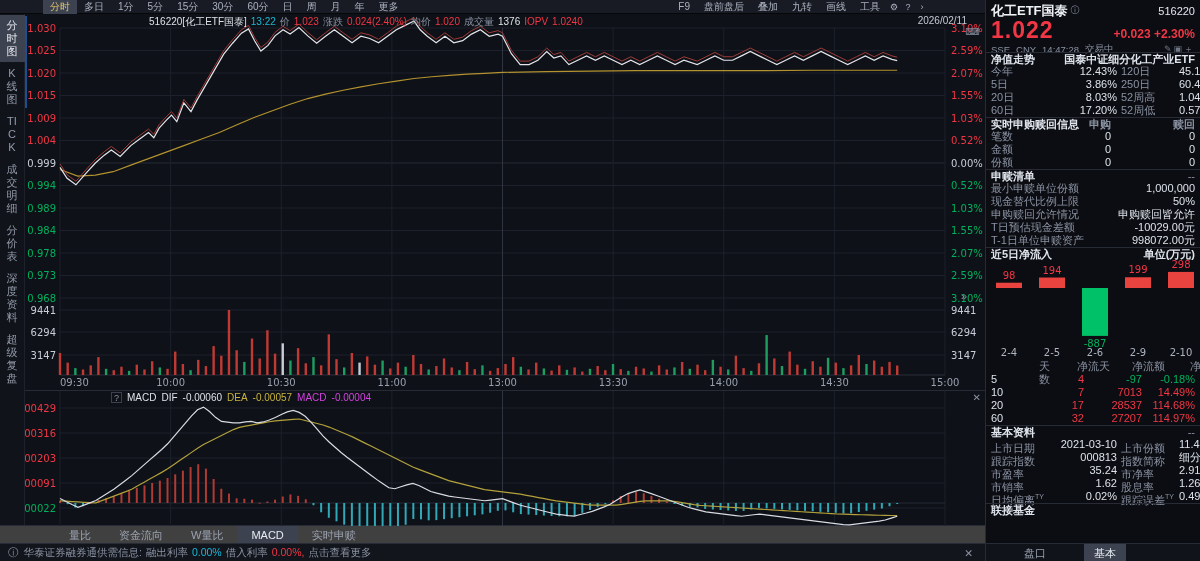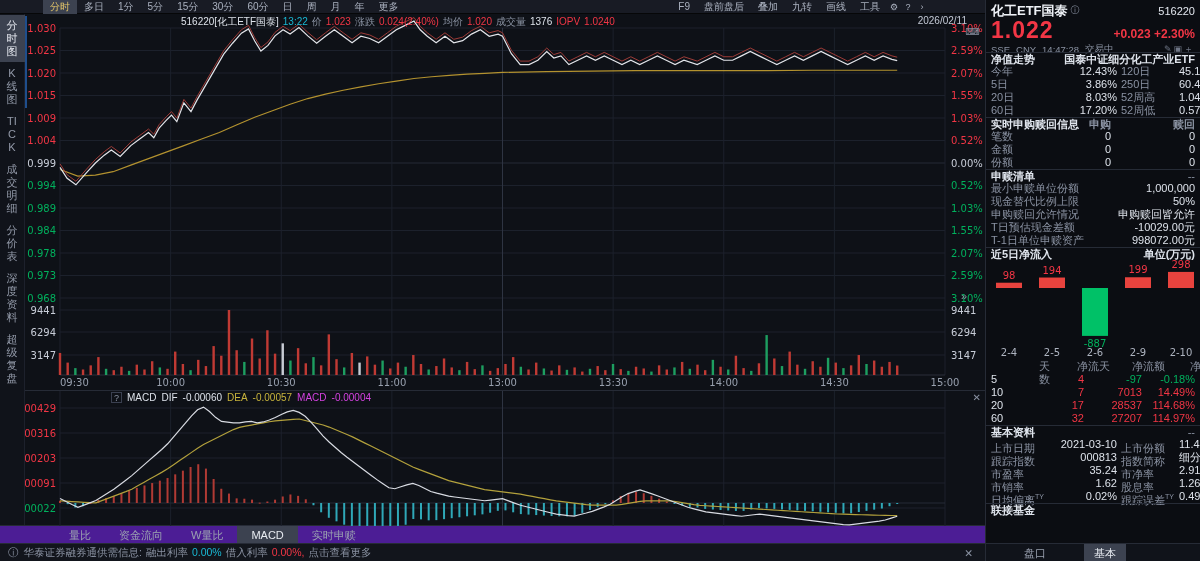--- a/index.html
+++ b/index.html
@@ -21,36 +21,36 @@
   
   .body-row{display:flex;flex:1;}
   .sidebar{width:25px;background:#10131a;border-right:1px solid #1d212c;
            display:flex;flex-direction:column;align-items:center;padding-top:1px;}
   .side-item{width:25px;padding:4px 0;margin-bottom:1px;cursor:pointer;
              color:#939aa9;font-size:11px;line-height:13px;text-align:center;
              word-break:break-all;}
   .side-item .inner{display:inline-block;width:13px;word-break:break-all;}
   .side-item.active{background:#3c4250;color:#e6e9f0;}
   .chart-area{position:relative;width:960px;background:#0e1117;}
-  .chart-info{position:absolute;left:156px;top:1px;font-size:10px;z-index:5;white-space:nowrap;}
+  .chart-info{position:absolute;left:124px;top:1px;font-size:10px;z-index:5;white-space:nowrap;}
   .chart-info span{margin-right:4px;}
   .chart-date{position:absolute;right:18px;top:1px;font-size:10px;color:#c3c9d5;z-index:5;}
   .kbd-icon{position:absolute;right:5px;top:12px;font-size:10px;color:#8a92a2;z-index:5;cursor:pointer;}
   .expand-icon{position:absolute;left:936px;top:276px;font-size:11px;color:#8a92a2;z-index:5;cursor:pointer;}
   .scroll-thumb{position:absolute;left:0;top:2px;width:2px;height:92px;background:#1f4e8c;z-index:4;}
   .macd-wrap{position:absolute;left:0;top:376px;width:960px;height:135px;border-top:1px solid #262b36;}
   .macd-header{position:absolute;left:86px;top:378px;font-size:10px;z-index:6;white-space:nowrap;}
   .macd-header span{margin-right:5px;}
   .macd-q{display:inline-block;width:11px;height:11px;line-height:11px;text-align:center;
           border:1px solid #3a4050;color:#8a92a2;margin-right:6px;font-size:9px;}
   .macd-close{position:absolute;right:4px;top:378px;font-size:10px;color:#8a92a2;z-index:6;cursor:pointer;}
   svg{display:block;}
   svg text{font-family:"DejaVu Sans","Liberation Sans",sans-serif;}
   
-  .bottom-tabs{height:18px;background:#4c1d95;border-top:1px solid #262b36;display:flex;
+  .bottom-tabs{height:18px;background:#404040;border-top:1px solid #262b36;display:flex;
                align-items:center;padding-left:55px;font-size:11px;color:#9aa1b0;}
   .btab{padding:0 14px;height:18px;line-height:18px;cursor:pointer;white-space:nowrap;}
   .btab.active{background:#3c4250;color:#e8ecf2;}
   .status-bar{height:18px;background:#12151c;border-top:1px solid #262b36;display:flex;
               align-items:center;padding:0 8px;font-size:10.5px;color:#8a92a2;position:relative;}
   .status-bar .ico{margin-right:5px;color:#8a92a2;}
   .status-bar span{margin-right:4px;}
   .status-close{position:absolute;right:8px;color:#8a92a2;cursor:pointer;}
   
   .right-panel{width:215px;height:561px;background:#0b0d12;border-left:1px solid #262b36;

